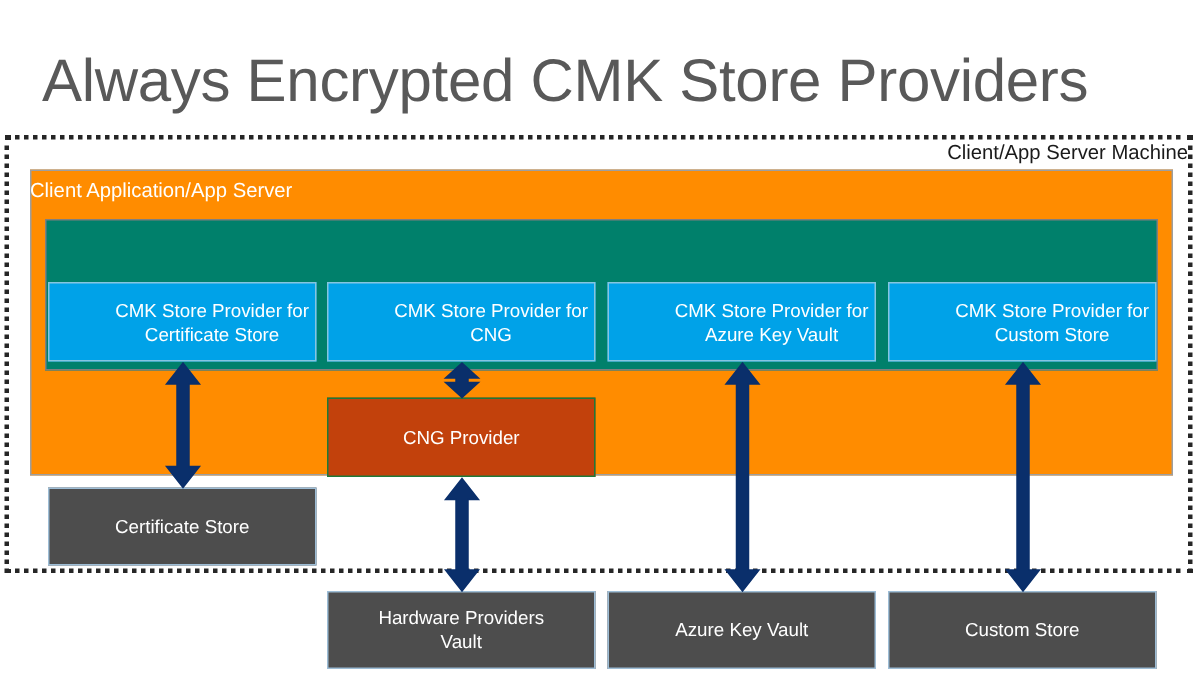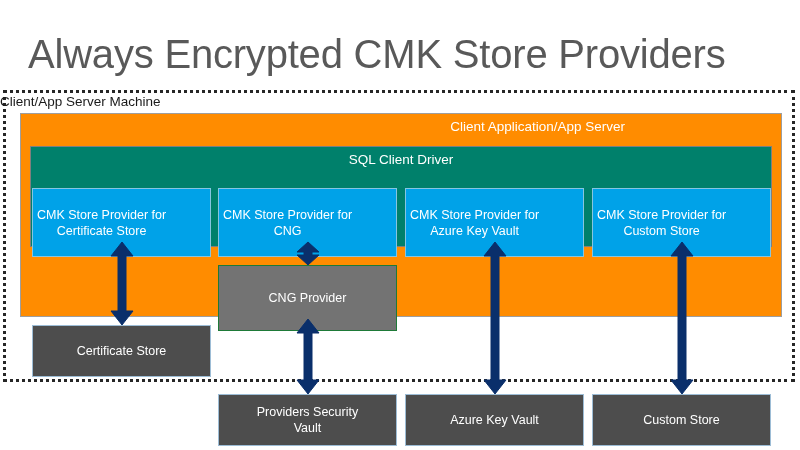--- a/index.html
+++ b/index.html
@@ -43,21 +43,21 @@
     height: 292px;
     border: 3px dotted #262626;
     box-sizing: border-box;
     background: transparent;
   }
   .machine-label {
     position: absolute;
     left: 0;
     top: 93px;
     width: 792px;
-    text-align: left;
+    text-align: right;
     font-size: 13.5px;
     color: #1a1a1a;
     line-height: 18px;
   }
 
   
   .app-band {
     position: absolute;
     left: 20px;
     top: 113px;
@@ -65,21 +65,21 @@
     height: 204px;
     background: #FF8C00;
     border: 1px solid #9e9e9e;
     box-sizing: border-box;
   }
   .app-band-label {
     position: absolute;
     left: 20px;
     top: 118px;
     width: 605px;
-    text-align: right;
+    text-align: left;
     font-size: 13.5px;
     color: #ffffff;
     line-height: 18px;
   }
 
   
   .driver-band {
     position: absolute;
     left: 30px;
     top: 146px;
@@ -97,46 +97,46 @@
     text-align: center;
     font-size: 13.5px;
     color: #ffffff;
     line-height: 18px;
   }
 
   
   .provider-box {
     position: absolute;
     top: 188px;
-    height: 69px;
+    height: 53px;
     background: #00A2E8;
     border: 1px solid #86c5e0;
     box-sizing: border-box;
     display: flex;
     align-items: center;
-    justify-content: flex-start;
+    justify-content: flex-end;
     text-align: center;
     color: #ffffff;
     font-size: 12.5px;
     line-height: 16px;
     padding: 0 4px;
   }
   .provider-box.p0 { left: 32px;  width: 179px; }
   .provider-box.p1 { left: 218px; width: 179px; }
   .provider-box.p2 { left: 405px; width: 179px; }
   .provider-box.p3 { left: 592px; width: 179px; }
 
   
   .cng-box {
     position: absolute;
     left: 218px;
     top: 265px;
     width: 179px;
-    height: 66px;
-    background: #737373;
+    height: 53px;
+    background: #c2410c;
     border: 1px solid #1e7a38;
     box-sizing: border-box;
     display: flex;
     align-items: center;
     justify-content: center;
     text-align: center;
     color: #ffffff;
     font-size: 12.5px;
     line-height: 16px;
     padding: 0 4px;
@@ -177,21 +177,20 @@
 
   <div class="page-title">Always Encrypted CMK Store Providers</div>
 
   <div class="machine-boundary"></div>
   <div class="machine-label">Client/App Server Machine</div>
 
   <div class="app-band"></div>
   <div class="app-band-label">Client Application/App Server</div>
 
   <div class="driver-band"></div>
-  <div class="driver-band-label">SQL Client Driver</div>
 
   <div class="provider-box p0">
     <span>
       <span>CMK Store Provider for</span><br>
       <span>Certificate Store</span>
     </span>
   </div>
   <div class="provider-box p1">
     <span>
       <span>CMK Store Provider for</span><br>
@@ -217,21 +216,21 @@
     </span>
   </div>
 
   <div class="store-box s0">
     <span>
       <span>Certificate Store</span>
     </span>
   </div>
   <div class="store-box s1">
     <span>
-      <span>Providers Security</span><br>
+      <span>Hardware Providers</span><br>
       <span>Vault</span>
     </span>
   </div>
   <div class="store-box s2">
     <span>
       <span>Azure Key Vault</span>
     </span>
   </div>
   <div class="store-box s3">
     <span>

